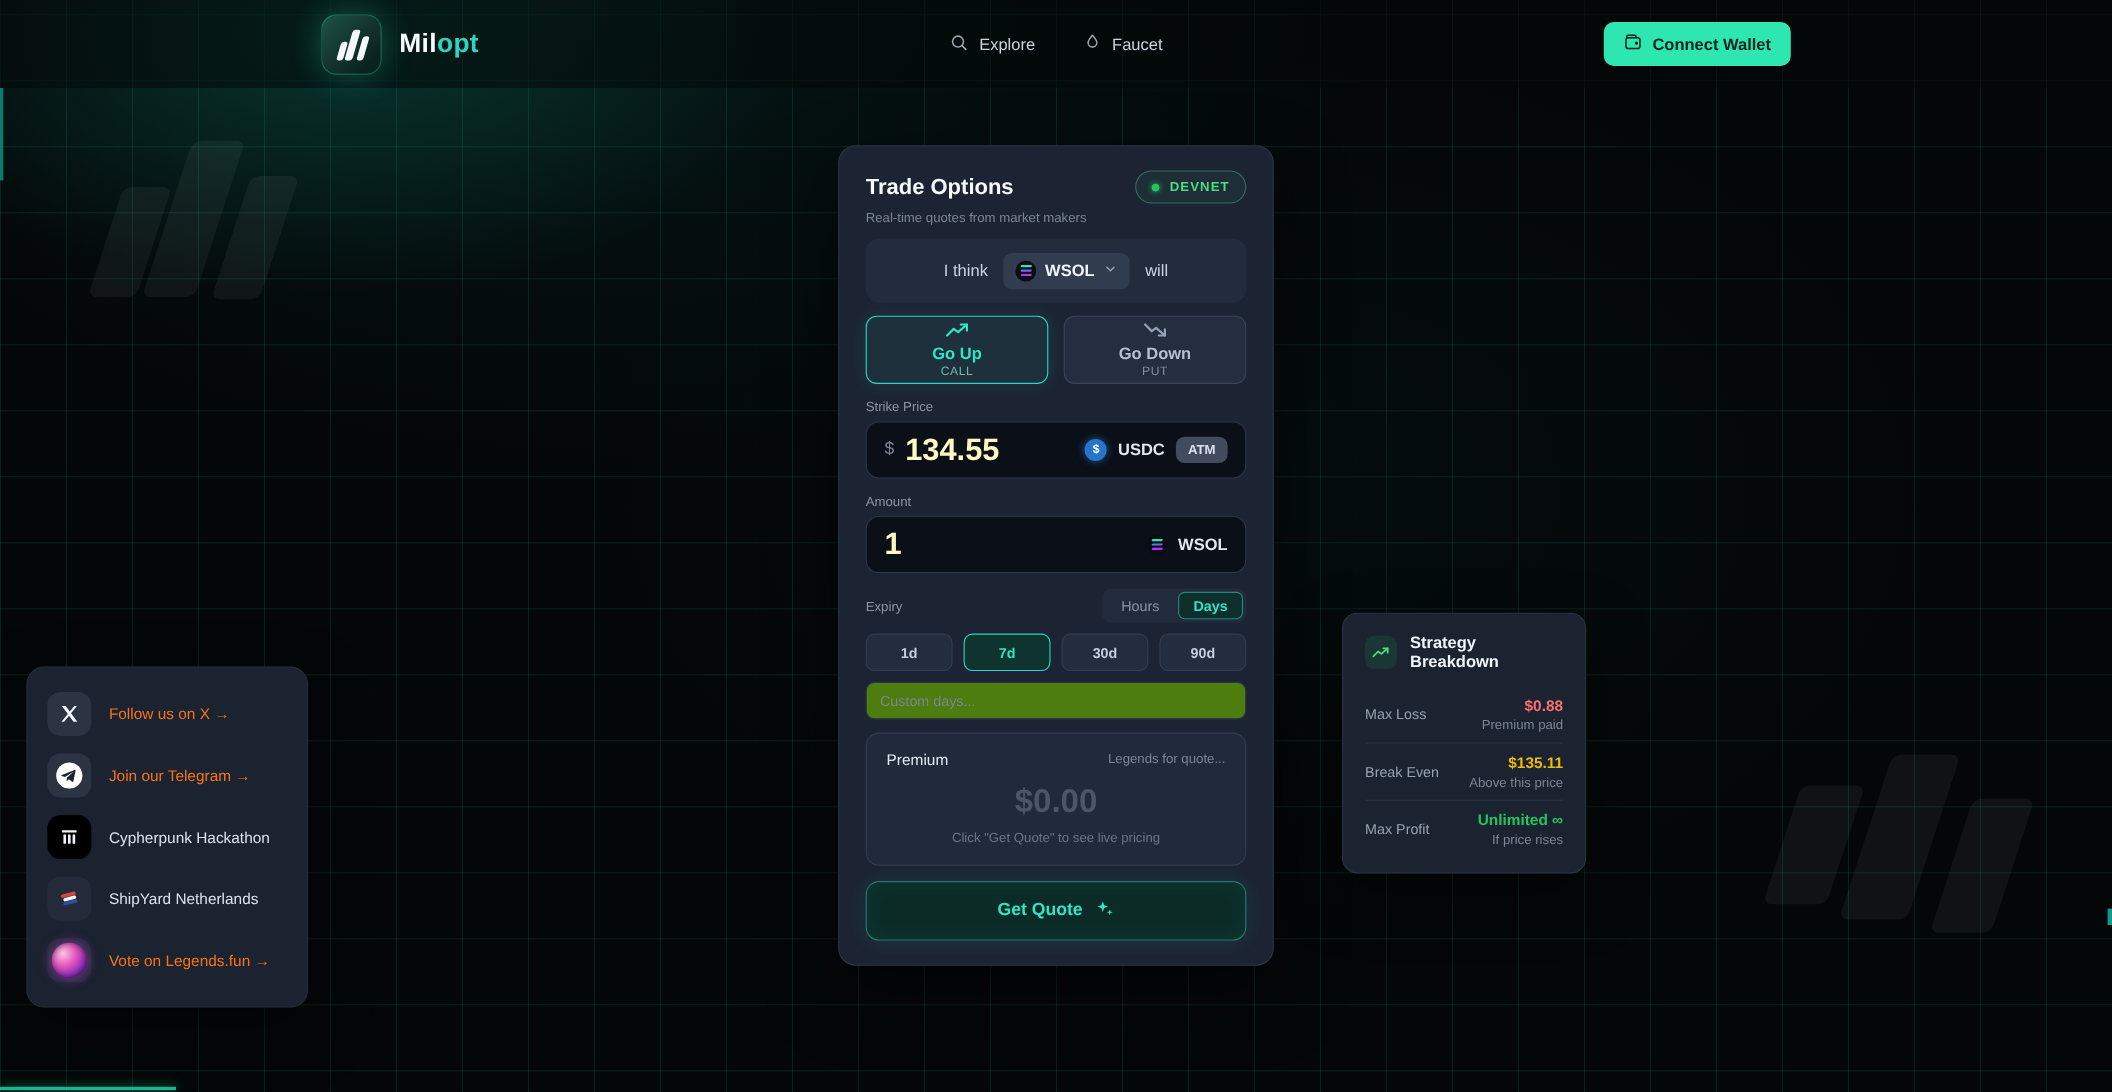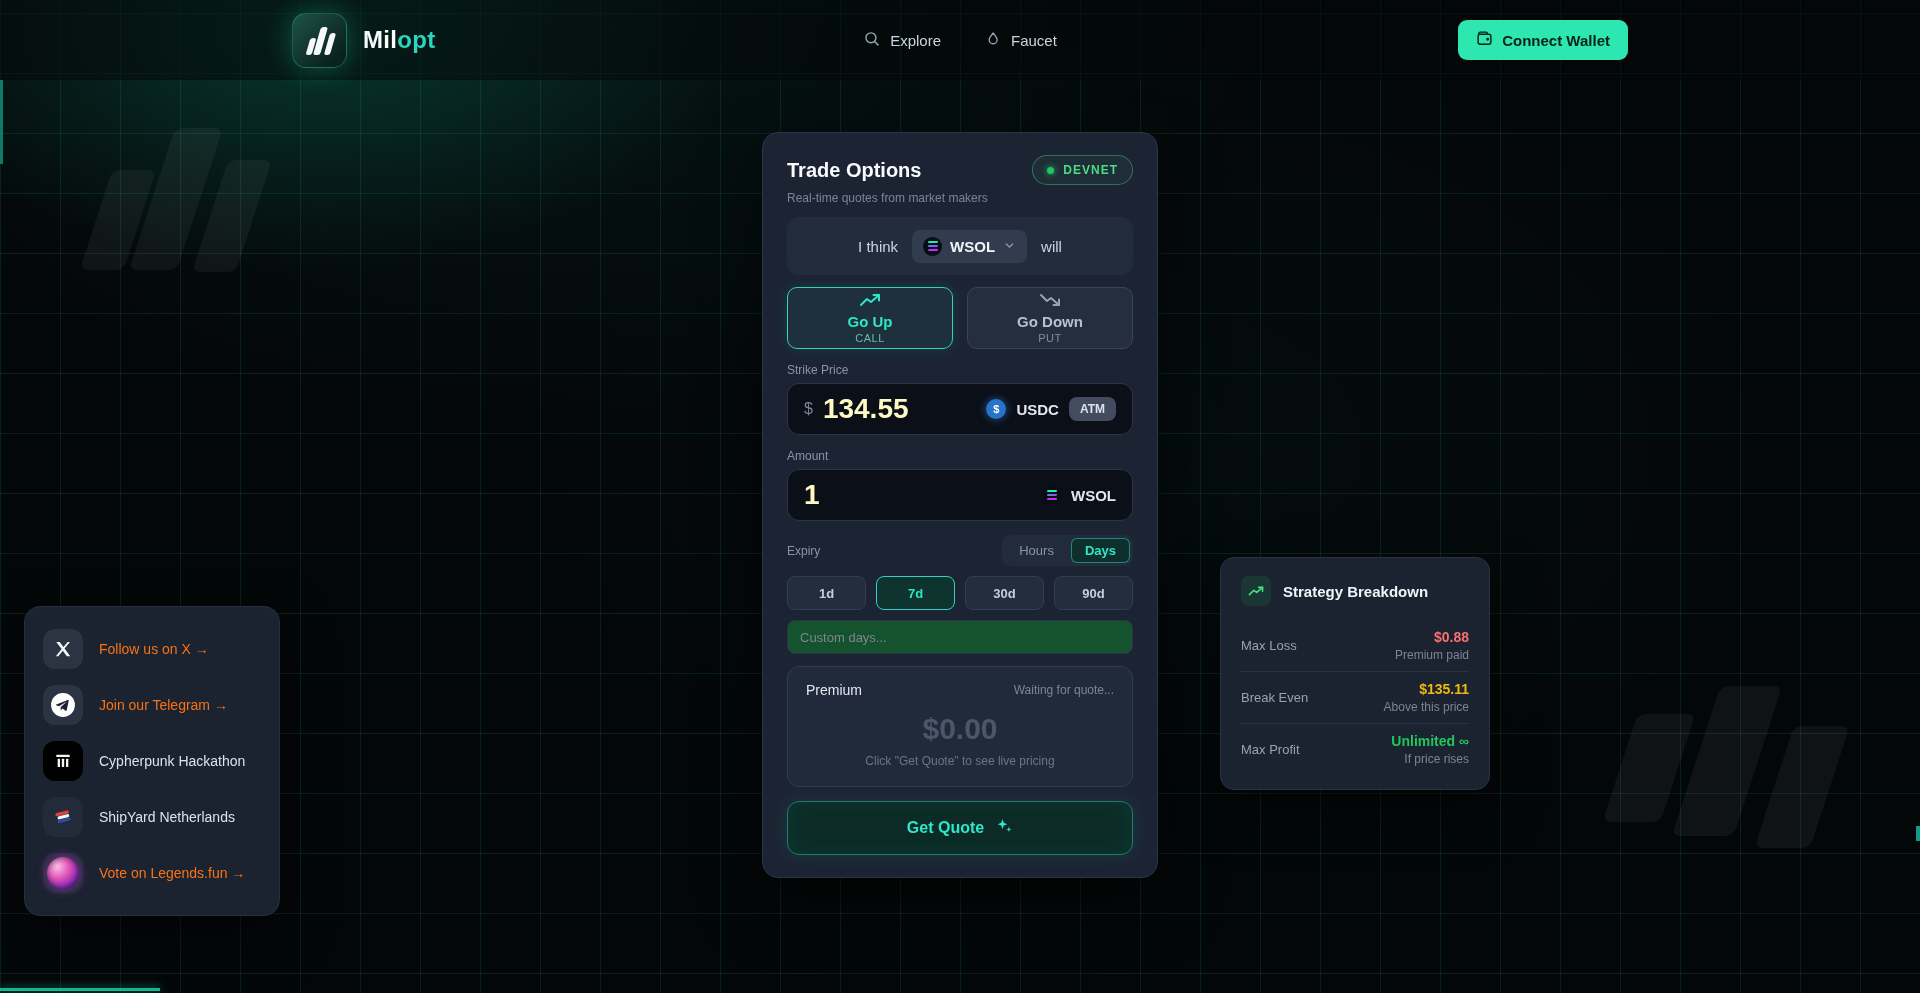--- a/index.html
+++ b/index.html
@@ -138,21 +138,21 @@
   .unit-toggle { display:flex; background:#222b3b; border-radius:8px; padding:3px; gap:3px; }
   .unit-btn { border:1px solid transparent; background:transparent; color:#8b94a6; font-size:13px; font-family:inherit; padding:4px 13px; border-radius:6px; cursor:pointer; }
   .unit-btn.sel { background:#0e2f2b; color:#2ee6c8; border-color:rgba(45,212,191,.55); font-weight:700; }
   .presets { margin-top:10px; display:grid; grid-template-columns:repeat(4,1fr); gap:10px; }
   .preset-btn {
     height:34px; border-radius:8px; background:#242d3e; border:1px solid #333d52;
     color:#c6cedb; font-size:13px; font-weight:700; cursor:pointer; font-family:inherit;
   }
   .preset-btn.sel { background:#0f332e; border-color:#2dd4bf; color:#2ee6c8; }
   .custom-input {
-    margin-top:10px; width:100%; height:34px; border-radius:8px; background:#14532d;
+    margin-top:10px; width:100%; height:34px; border-radius:8px; background:#4d7c0f;
     border:1px solid #2b3548; color:#cbd5e1; font-size:13px; font-family:inherit;
     padding:0 12px; outline:none;
   }
   .custom-input::placeholder { color:#7c8596; }
 
   .premium-box { margin-top:12px; background:#212a3b; border:1px solid #313c52; border-radius:12px; padding:15px 18px 18px; }
   .premium-top { display:flex; align-items:center; justify-content:space-between; }
   .premium-label { font-size:14px; color:#e2e8f0; }
   .premium-status { font-size:12px; color:#7c8596; }
   .premium-value { margin-top:14px; text-align:center; font-size:30px; font-weight:700; color:#4c5668; }
@@ -162,21 +162,21 @@
     margin-top:14px; width:100%; height:54px; border-radius:12px; cursor:pointer;
     background:#0c2b27; border:1px solid #1d7d6e; font-family:inherit;
     display:flex; align-items:center; justify-content:center; gap:11px;
     color:#2ee6c8; font-size:16px; font-weight:700;
     box-shadow:inset 0 0 20px rgba(46,230,176,.07), 0 0 18px rgba(46,230,176,.10);
   }
   .quote-btn svg { fill:#2ee6c8; }
 
   
   .strategy-card {
-    position:absolute; left:1220px; top:557px; width:270px;
+    position:absolute; left:1220px; top:557px; width:222px;
     background:#1b2330; border:1px solid #2a3346; border-radius:14px;
     padding:18px 20px 14px; box-shadow:0 20px 50px rgba(0,0,0,.5);
   }
   .sc-head { display:flex; align-items:center; gap:12px; margin-bottom:14px; }
   .sc-icon { width:30px; height:30px; border-radius:8px; background:rgba(34,197,94,.13); display:flex; align-items:center; justify-content:center; }
   .sc-icon svg { stroke:#4ade80; }
   .sc-title { font-size:15px; font-weight:700; color:#f1f5f9; }
   .sc-row { display:flex; align-items:center; justify-content:space-between; padding:9px 0; }
   .sc-row-label { font-size:13px; color:#98a2b3; }
   .sc-right { text-align:right; }
@@ -362,21 +362,21 @@
       <button class="preset-btn sel">7d</button>
       <button class="preset-btn">30d</button>
       <button class="preset-btn">90d</button>
     </div>
 
     <input class="custom-input" placeholder="Custom days..." style="">
 
     <div class="premium-box">
       <div class="premium-top">
         <span class="premium-label">Premium</span>
-        <span class="premium-status">Waiting for quote...</span>
+        <span class="premium-status">Legends for quote...</span>
       </div>
       <div class="premium-value">$0.00</div>
       <div class="premium-hint">Click "Get Quote" to see live pricing</div>
     </div>
 
     <button class="quote-btn">
       <span>Get Quote</span>
       <span>
         <svg width="18" height="18" viewBox="0 0 24 24">
             <path d="M10 3l1.7 4.8L16.5 9.5l-4.8 1.7L10 16l-1.7-4.8L3.5 9.5l4.8-1.7z"></path>

